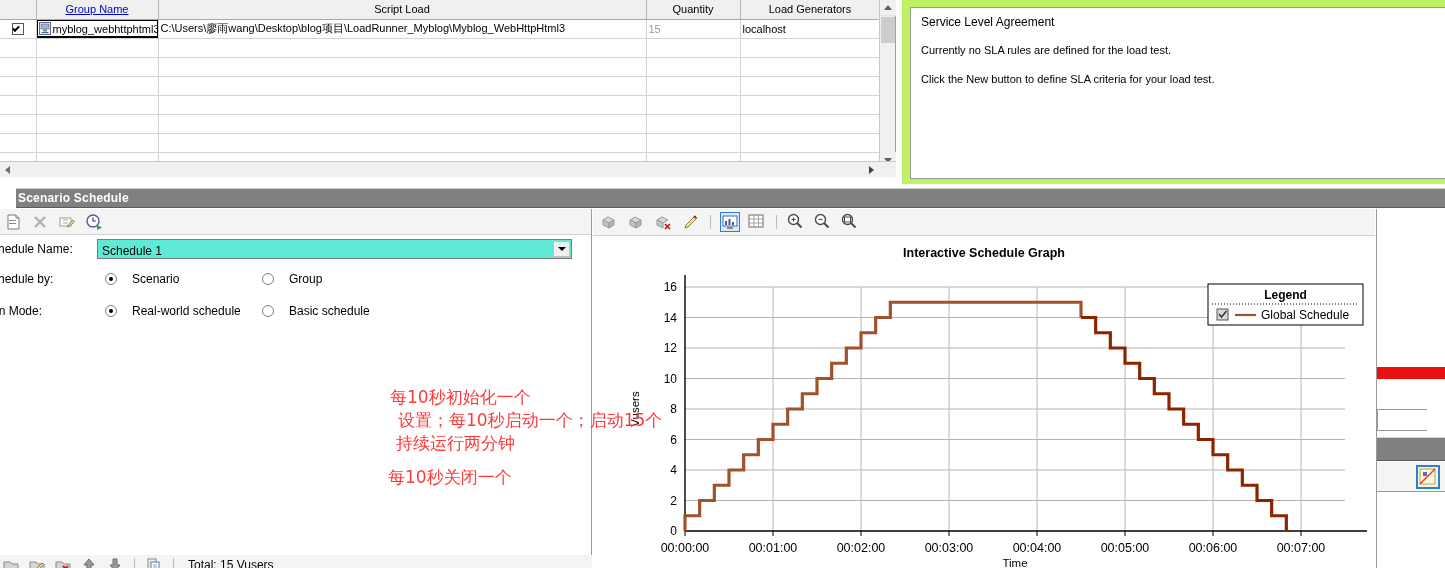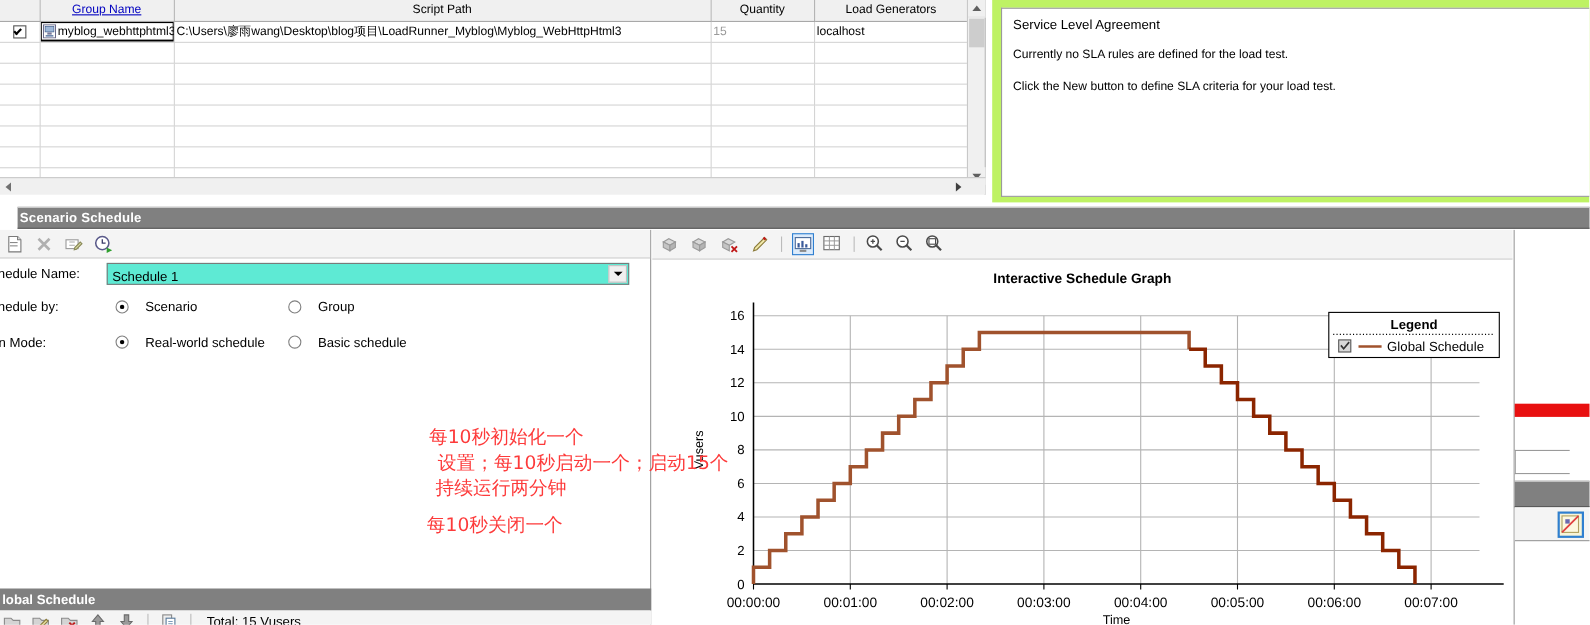--- a/index.html
+++ b/index.html
@@ -166,21 +166,21 @@
           <col class="col-chk">
             <col class="col-group">
             <col class="col-path">
             <col class="col-qty">
             <col class="col-lg">
         </colgroup>
         <thead>
           <tr>
             <th></th>
             <th class="hdr-link">Group Name</th>
-            <th>Script Path</th>
+            <th>Script Load</th>
             <th>Quantity</th>
             <th>Load Generators</th>
           </tr>
         </thead>
         <tbody>
           <tr>
             <td class="cell-center">
               <span class="winchk"></span>
             </td>
             <td>
@@ -344,23 +344,20 @@
       <span class="radio-grp rg-1">
         <span class="radio on"></span>
         <span>Real-world schedule</span>
       </span>
       <span class="radio-grp rg-2">
         <span class="radio"></span>
         <span>Basic schedule</span>
       </span>
     </div>
 
-    <div id="global-bar">
-      <span>lobal Schedule</span>
-    </div>
 
     <div id="global-tbar">
       <span class="tbico">
         <svg width="18" height="18" viewBox="0 0 18 18">
           <path d="M2 6 h6 l2 2 h6 v7 h-14 z" fill="#d4d4d4" stroke="#8a8a8a"></path>
         </svg>
       </span>
       <span class="tbico">
         <svg width="18" height="18" viewBox="0 0 18 18">
           <path d="M2 6 h6 l2 2 h6 v7 h-14 z" fill="#d4d4d4" stroke="#8a8a8a"></path>

